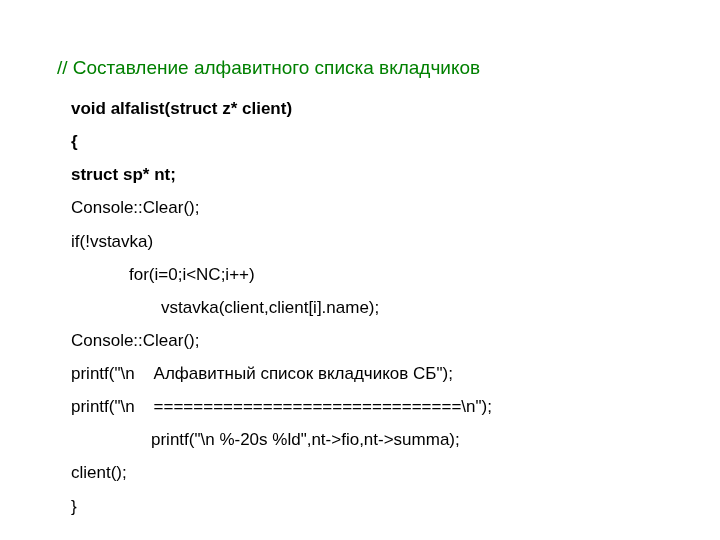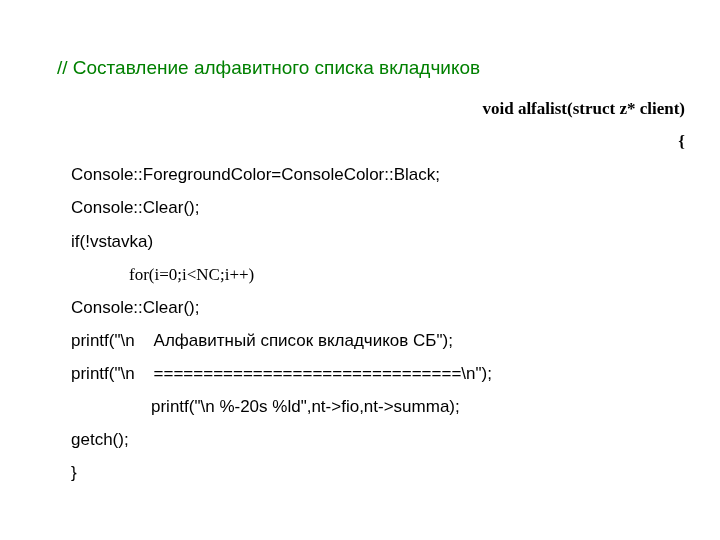--- a/index.html
+++ b/index.html
@@ -21,54 +21,53 @@
       font-family: Arial, sans-serif;
       margin-bottom: 18px;
       margin-left: 4px;
     }
     .code-block {
       font-size: 17px;
       line-height: 1.42;
       color: #000000;
     }
     .mono-bold {
-      font-family: Liberation Serif, serif;
+      font-family: Liberation Sans, sans-serif;
       font-weight: bold;
-      text-align: right;
     }
     .sans {
       font-family: Arial, Helvetica, sans-serif;
       font-weight: normal;
     }
     .indent1 {
       padding-left: 58px;
-      font-family: Liberation Serif, serif;
     }
     .indent2 {
       padding-left: 90px;
     }
     .indent-tab {
       padding-left: 80px;
     }
     .line {
       white-space: pre;
     }
   </style>
 </head>
 <body>
 
 <div class="comment"> // Составление алфавитного списка вкладчиков</div>
 
 <div class="code-block">
   <div class="line mono-bold">void alfalist(struct z* client)</div>
   <div class="line mono-bold">{</div>
-  <div class="line sans">Console::ForegroundColor=ConsoleColor::Black;</div>
+  <div class="line mono-bold">struct sp* nt;</div>
   <div class="line sans">Console::Clear();</div>
   <div class="line sans">if(!vstavka)</div>
   <div class="line sans indent1">for(i=0;i&lt;NC;i++)</div>
+  <div class="line sans indent2">vstavka(client,client[i].name);</div>
   <div class="line sans"></div>
   <div class="line sans">Console::Clear();</div>
   <div class="line sans">printf("\n    Алфавитный список вкладчиков СБ");</div>
   <div class="line sans">printf("\n    ===============================\n");</div>
   <div class="line sans indent-tab">printf("\n %-20s %ld",nt-&gt;fio,nt-&gt;summa);</div>
-  <div class="line sans">getch();</div>
+  <div class="line sans">client();</div>
   <div class="line sans">}</div>
 </div>
 
 </body></html>

